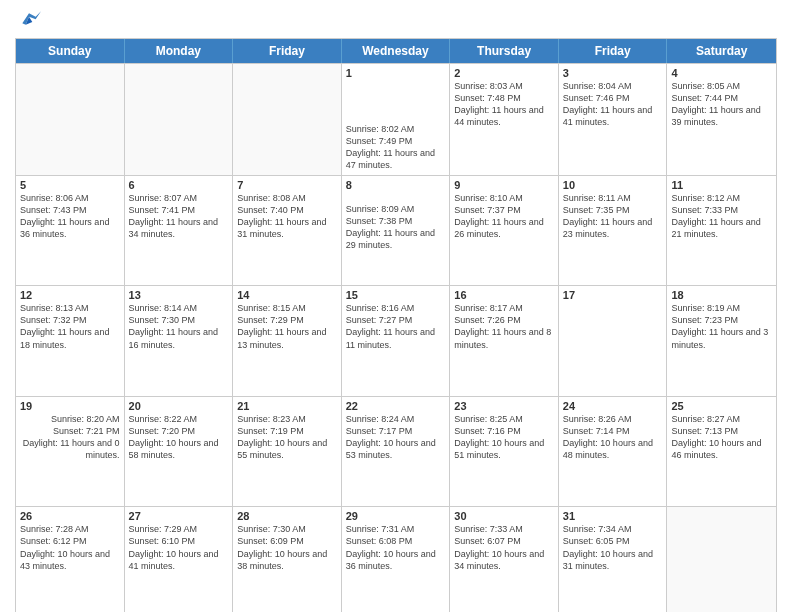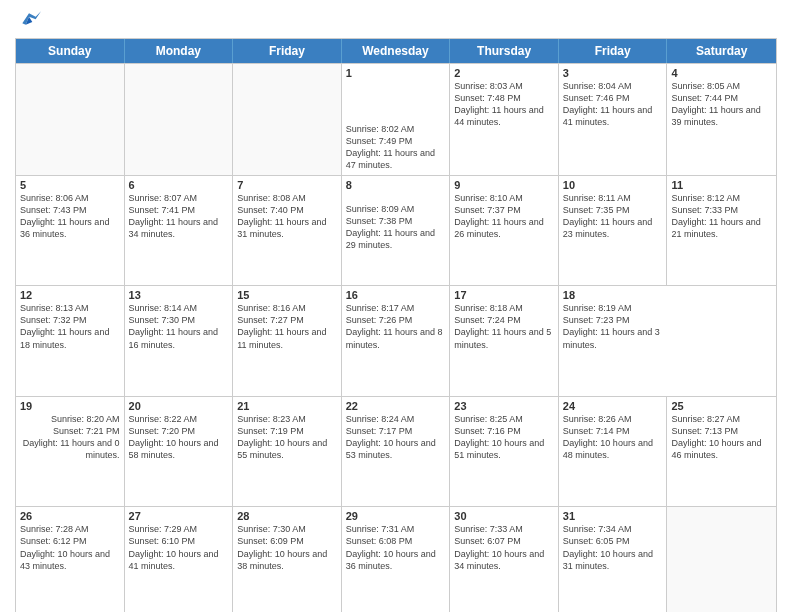--- a/index.html
+++ b/index.html
@@ -210,36 +210,39 @@
 Sunset: 7:32 PM
 Daylight: 11 hours and 18 minutes.</div>
           </div>
           <div class="cal-cell">
             <span class="day-num">13</span>
             <div class="day-info" style="white-space: pre-line;">Sunrise: 8:14 AM
 Sunset: 7:30 PM
 Daylight: 11 hours and 16 minutes.</div>
           </div>
           <div class="cal-cell">
+            <span class="day-num">14</span>
+            <div class="day-info" style="white-space: pre-line;">Sunrise: 8:15 AM
+Sunset: 7:29 PM
+Daylight: 11 hours and 13 minutes.</div>
+          </div>
+          <div class="cal-cell">
             <span class="day-num">15</span>
             <div class="day-info" style="white-space: pre-line;">Sunrise: 8:16 AM
 Sunset: 7:27 PM
 Daylight: 11 hours and 11 minutes.</div>
           </div>
           <div class="cal-cell">
             <span class="day-num">16</span>
             <div class="day-info" style="white-space: pre-line;">Sunrise: 8:17 AM
 Sunset: 7:26 PM
 Daylight: 11 hours and 8 minutes.</div>
           </div>
           <div class="cal-cell">
             <span class="day-num">17</span>
-            <div class="day-info" style="white-space: pre-line;">Sunrise: 8:18 AM
-Sunset: 7:24 PM
-Daylight: 11 hours and 5 minutes.</div>
           </div>
           <div class="cal-cell">
             <span class="day-num">18</span>
             <div class="day-info" style="white-space: pre-line;">Sunrise: 8:19 AM
 Sunset: 7:23 PM
 Daylight: 11 hours and 3 minutes.</div>
           </div>
         </div>
         <div class="cal-row">
           <div class="cal-cell">

